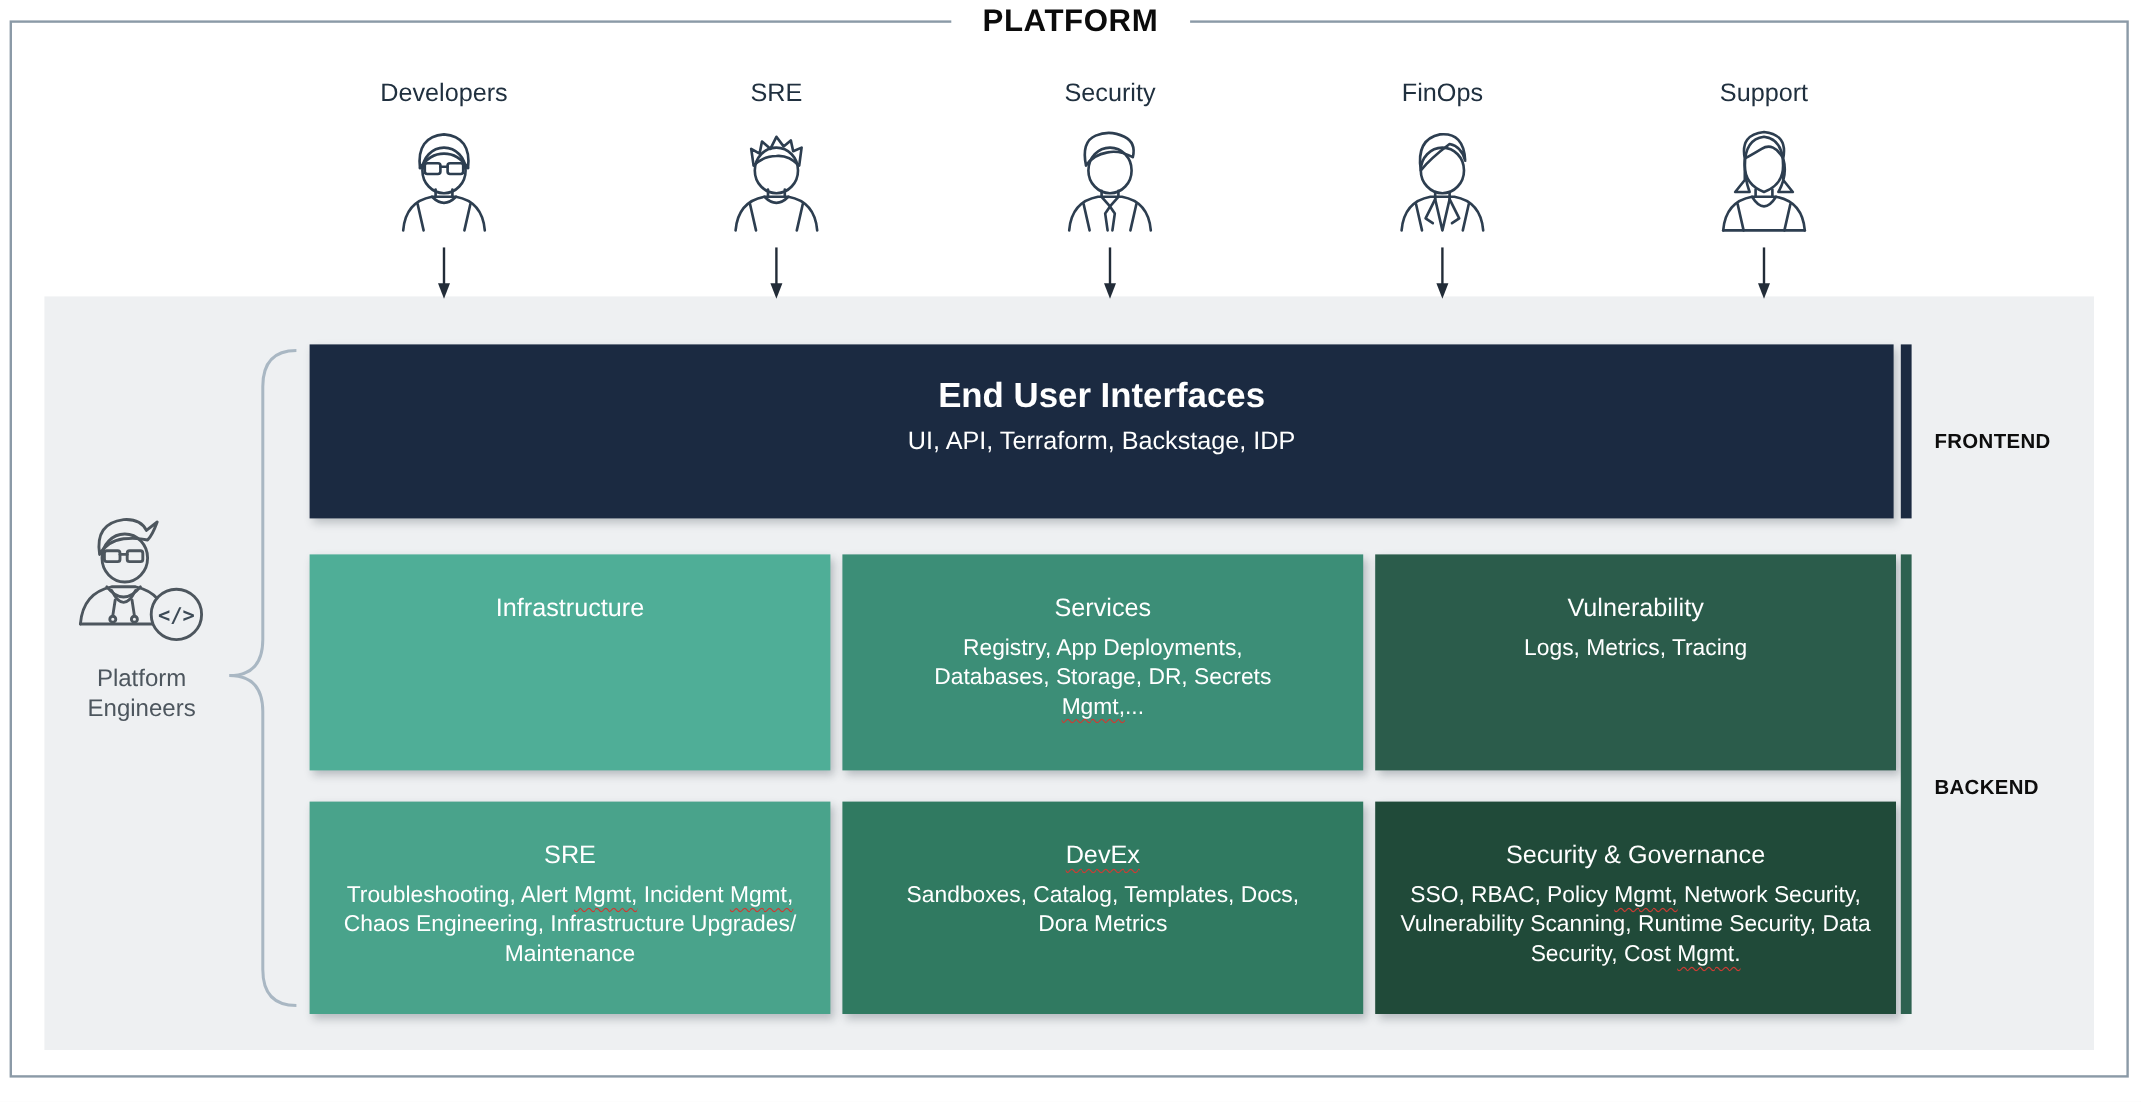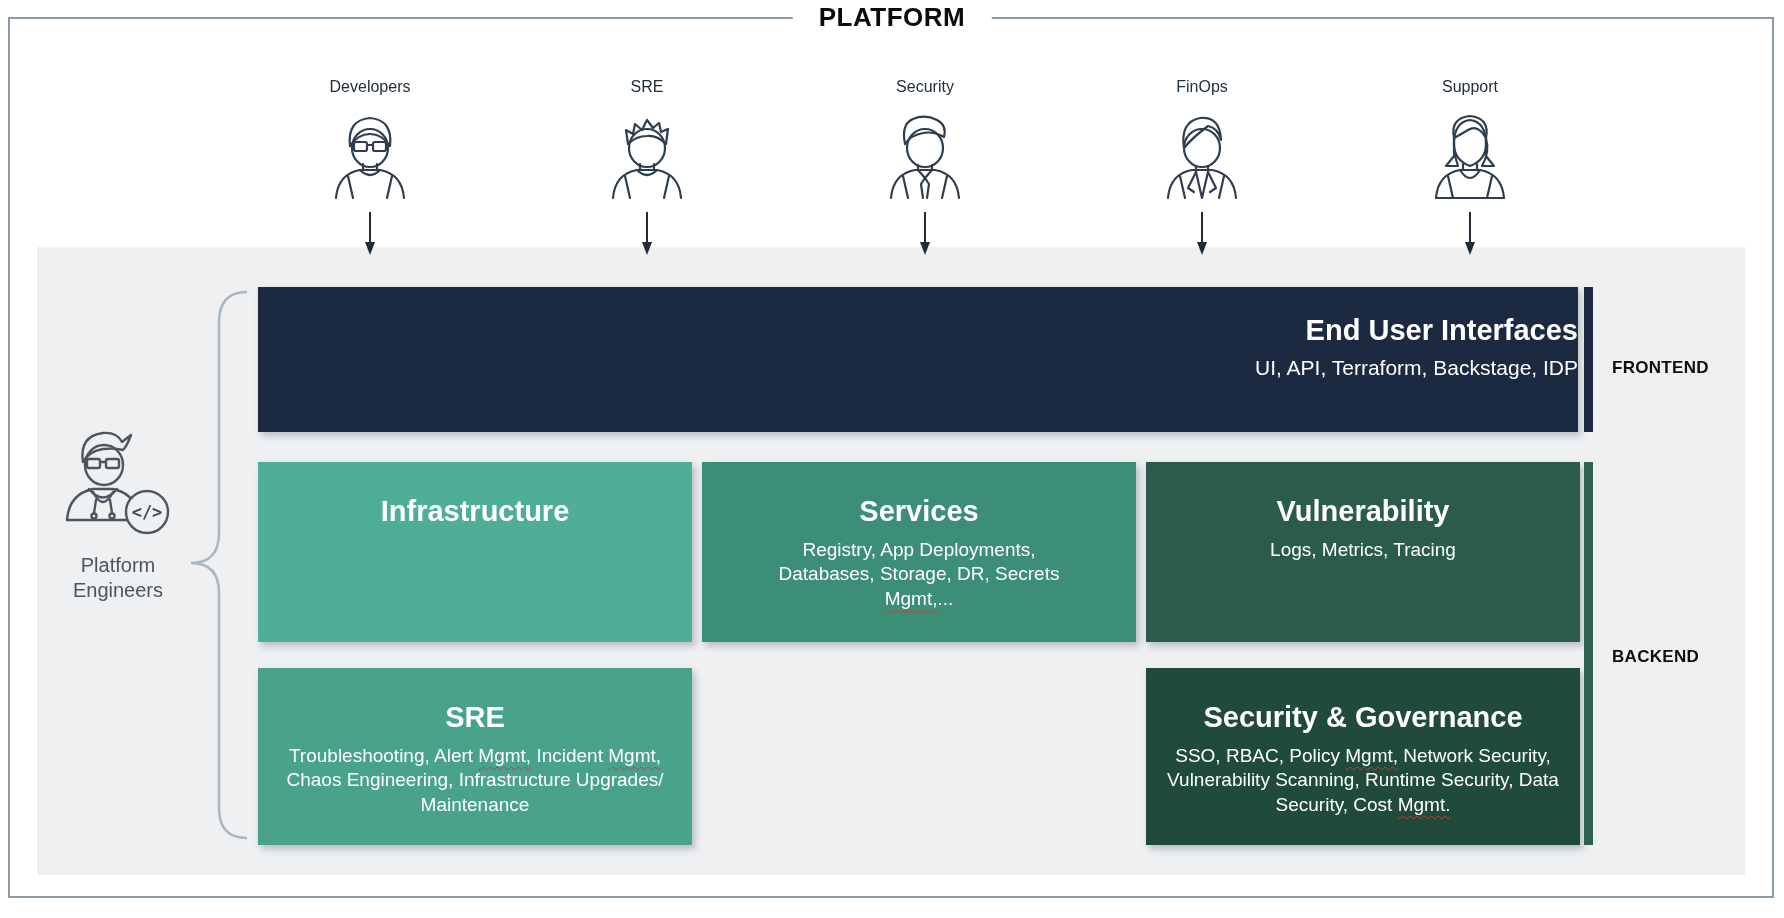--- a/index.html
+++ b/index.html
@@ -9,41 +9,41 @@
   .frame{position:absolute;left:8px;top:17px;width:1766px;height:881px;
          border:2px solid #8b9aa7;box-sizing:border-box;}
   .title-wrap{position:absolute;left:50%;top:17px;transform:translate(-50%,-50%);
               background:#ffffff;padding:0 26px;z-index:5;}
   .title{font-size:26px;font-weight:bold;color:#0b0b0b;letter-spacing:.5px;white-space:nowrap;}
 
   .panel{position:absolute;left:37px;top:247px;width:1708px;height:628px;background:#eef0f2;}
 
   
   .persona{position:absolute;top:66px;width:200px;text-align:center;}
-  .persona-label{font-size:16px;color:#20303f;margin-top:12px;}
+  .persona-label{font-size:21px;color:#20303f;}
   .avatar{display:block;margin:8px auto 0;}
   .arrow{display:block;margin:10px auto 0;}
 
   
   .navy-box{position:absolute;left:258px;top:287px;width:1320px;height:145px;
-            color:#fff;text-align:right;box-sizing:border-box;padding-top:27px;
+            color:#fff;text-align:center;box-sizing:border-box;padding-top:27px;
             box-shadow:3px 4px 7px rgba(40,50,60,.25);}
   .navy-title{font-size:29px;font-weight:bold;}
   .navy-sub{font-size:21px;margin-top:9px;}
 
   .vbar{position:absolute;width:9px;}
   .side-label{position:absolute;left:1612px;font-size:17px;font-weight:bold;color:#0d0d0d;letter-spacing:.3px;}
 
   
   .gbox{position:absolute;width:434px;color:#fff;text-align:center;box-sizing:border-box;
         padding-top:33px;box-shadow:3px 4px 7px rgba(40,50,60,.28);}
   .row1{top:462px;height:180px;}
   .row2{top:668px;height:177px;}
   .col1{left:258px;} .col2{left:702px;} .col3{left:1146px;}
-  .gbox-title{font-size:29px;font-weight:bold;}
+  .gbox-title{font-size:21px;font-weight:normal;}
   .gbox-sub{font-size:19px;line-height:1.28;margin:10px auto 0;}
   .w330{max-width:330px;} .w300{max-width:300px;} .w400{max-width:405px;} .w340{max-width:345px;}
 
   .squig{text-decoration:underline;text-decoration-style:wavy;
          text-decoration-color:#cc3b33;text-decoration-thickness:1px;text-underline-offset:4px;}
 
   
   .pe{position:absolute;left:38px;top:420px;width:160px;text-align:center;}
   .pe-label{font-size:20px;color:#4d565e;line-height:1.25;margin-top:4px;}
   .brace{position:absolute;left:180px;top:285px;}
@@ -187,20 +187,24 @@
     <div class="gbox-sub w300">Registry, App Deployments, Databases, Storage, DR, Secrets <span class="squig">Mgmt,</span>...</div>
   </div>
   <div class="gbox row1 col3" style="background-color: rgb(43, 92, 75);">
     <div class="gbox-title">Vulnerability</div>
     <div class="gbox-sub w330">Logs, Metrics, Tracing</div>
   </div>
   <div class="gbox row2 col1" style="background-color: rgb(73, 163, 139);">
     <div class="gbox-title">SRE</div>
     <div class="gbox-sub w400">Troubleshooting, Alert <span class="squig">Mgmt,</span> Incident <span class="squig">Mgmt,</span> Chaos Engineering, Infrastructure Upgrades/ Maintenance</div>
   </div>
+  <div class="gbox row2 col2" style="background-color: rgb(48, 122, 97);">
+    <div class="gbox-title"><span class="squig">DevEx</span></div>
+    <div class="gbox-sub w340">Sandboxes, Catalog, Templates, Docs, Dora Metrics</div>
+  </div>
   <div class="gbox row2 col3" style="background-color: rgb(32, 74, 57);">
     <div class="gbox-title">Security &amp; Governance</div>
     <div class="gbox-sub w400">SSO, RBAC, Policy <span class="squig">Mgmt,</span> Network Security, Vulnerability Scanning, Runtime Security, Data Security, Cost <span class="squig">Mgmt.</span></div>
   </div>
 
   <div class="vbar" style="left: 1584px; top: 462px; height: 383px; background-color: rgb(45, 97, 80);"></div>
   <div class="side-label" style="top:647px;">BACKEND</div>
 
 </div>
 

